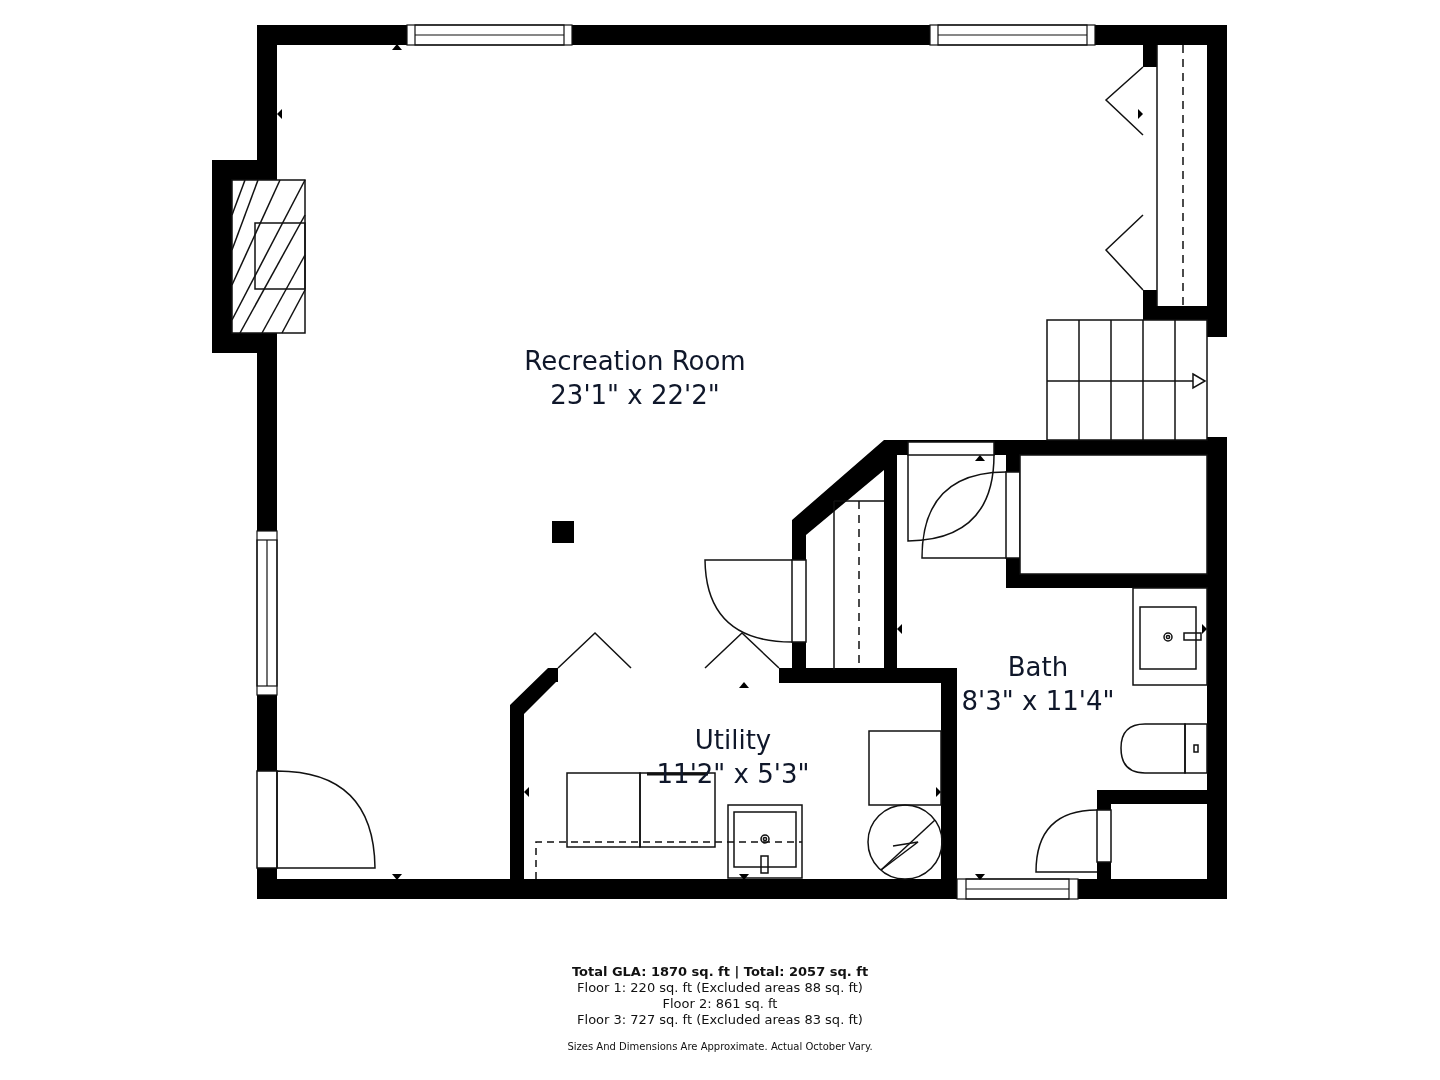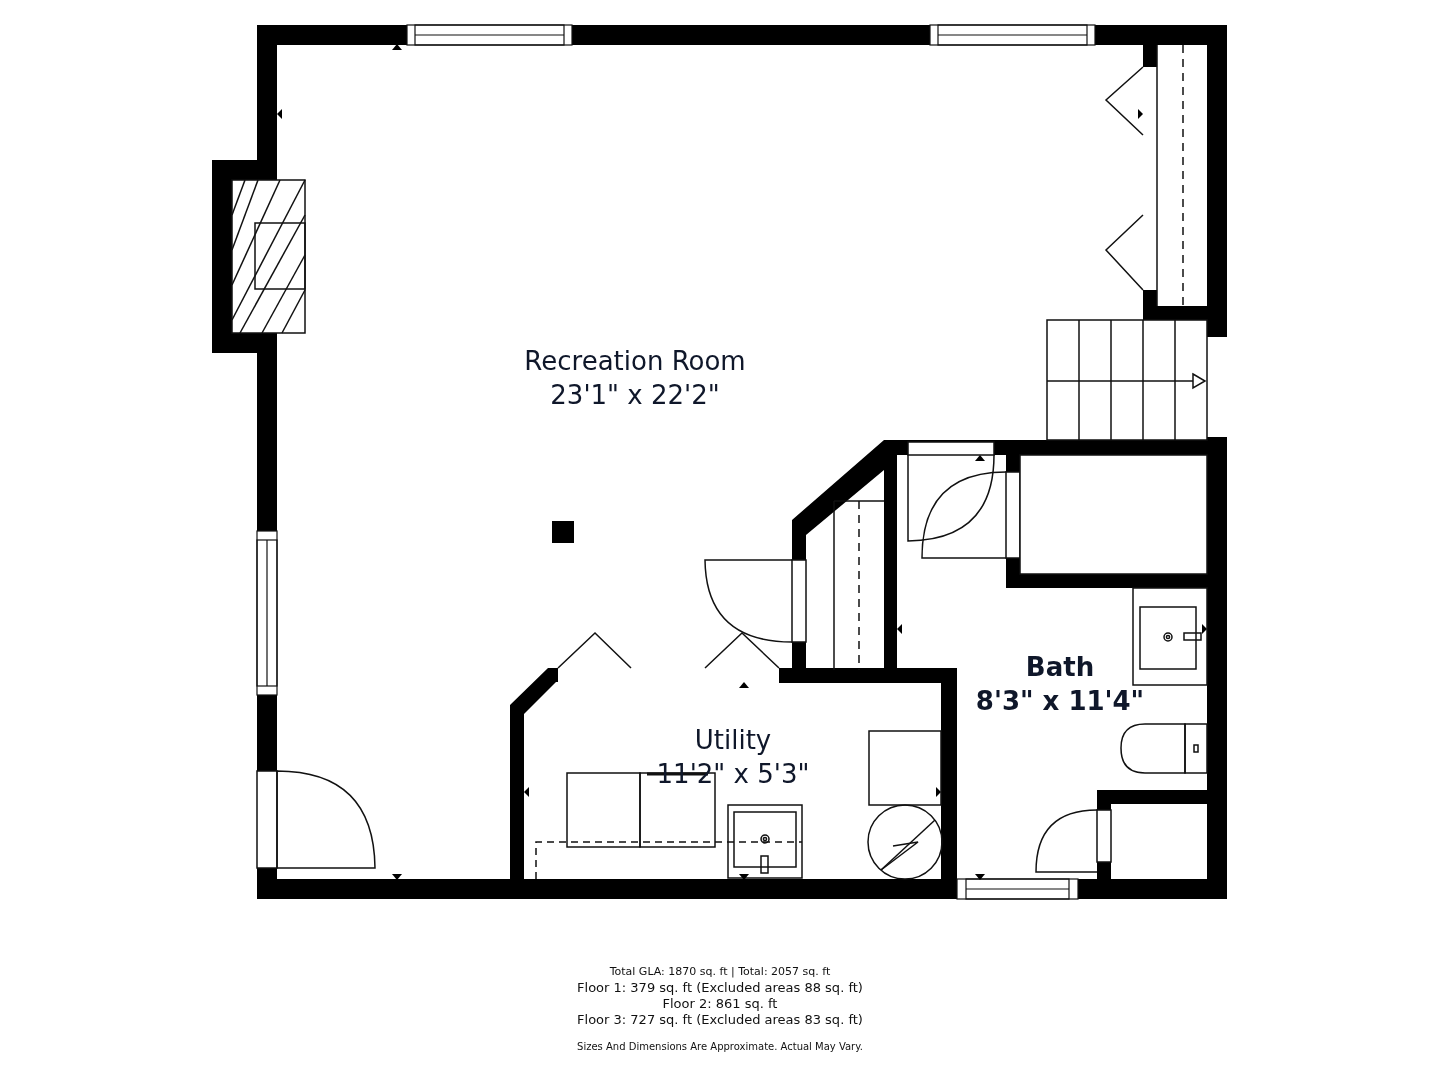--- a/index.html
+++ b/index.html
@@ -1,21 +1,21 @@
 <!DOCTYPE html>
 <html><head>
 <meta charset="utf-8">
 <style>
   html, body { margin: 0; padding: 0; background: #ffffff; }
   body { width: 1440px; height: 1080px; position: relative; overflow: hidden; font-family: "DejaVu Sans", sans-serif; }
   #plan { position: absolute; left: 0; top: 0; width: 1440px; height: 940px; }
   .room-label { position: absolute; text-align: center; color: #0f172a; font-family: "DejaVu Sans", sans-serif; font-size: 26px; line-height: 34px; white-space: nowrap; }
   .room-label span { display: block; }
   #footer { position: absolute; left: 0; width: 1440px; top: 964px; text-align: center; color: #111; font-family: "DejaVu Sans", sans-serif; }
-  #footer .total { font-size: 11px; font-weight: normal; line-height: 16px; }
+  #footer .total { font-size: 13px; font-weight: bold; line-height: 16px; }
   #footer .floor { font-size: 13px; line-height: 16px; }
   #footer .disclaimer { font-size: 10px; line-height: 14px; margin-top: 12px; }
 </style>
 </head>
 <body>
 
 <svg id="plan" viewBox="0 0 1440 940" xmlns="http://www.w3.org/2000/svg">
   <g fill="#000">
 
     <rect x="257" y="25" width="150" height="20"></rect>
@@ -205,24 +205,24 @@
 <div class="room-label" style="left:485px; top:344px; width:300px;">
   <span>Recreation Room</span>
   <span>23'1" x 22'2"</span>
 </div>
 
 <div class="room-label" style="left:633px; top:723px; width:200px;">
   <span>Utility</span>
   <span>11'2" x 5'3"</span>
 </div>
 
-<div class="room-label" style="left:960px; top:650px; width:200px;font-weight:bold;">
+<div class="room-label" style="left:938px; top:650px; width:200px;">
   <span>Bath</span>
   <span>8'3" x 11'4"</span>
 </div>
 
 <div id="footer">
   <div class="total">Total GLA: 1870 sq. ft | Total: 2057 sq. ft</div>
-  <div class="floor">Floor 1: 379 sq. ft (Excluded areas 88 sq. ft)</div>
+  <div class="floor">Floor 1: 220 sq. ft (Excluded areas 88 sq. ft)</div>
   <div class="floor">Floor 2: 861 sq. ft</div>
   <div class="floor">Floor 3: 727 sq. ft (Excluded areas 83 sq. ft)</div>
-  <div class="disclaimer">Sizes And Dimensions Are Approximate. Actual May Vary.</div>
+  <div class="disclaimer">Sizes And Dimensions Are Approximate. Actual October Vary.</div>
 </div>
 
 </body></html>

